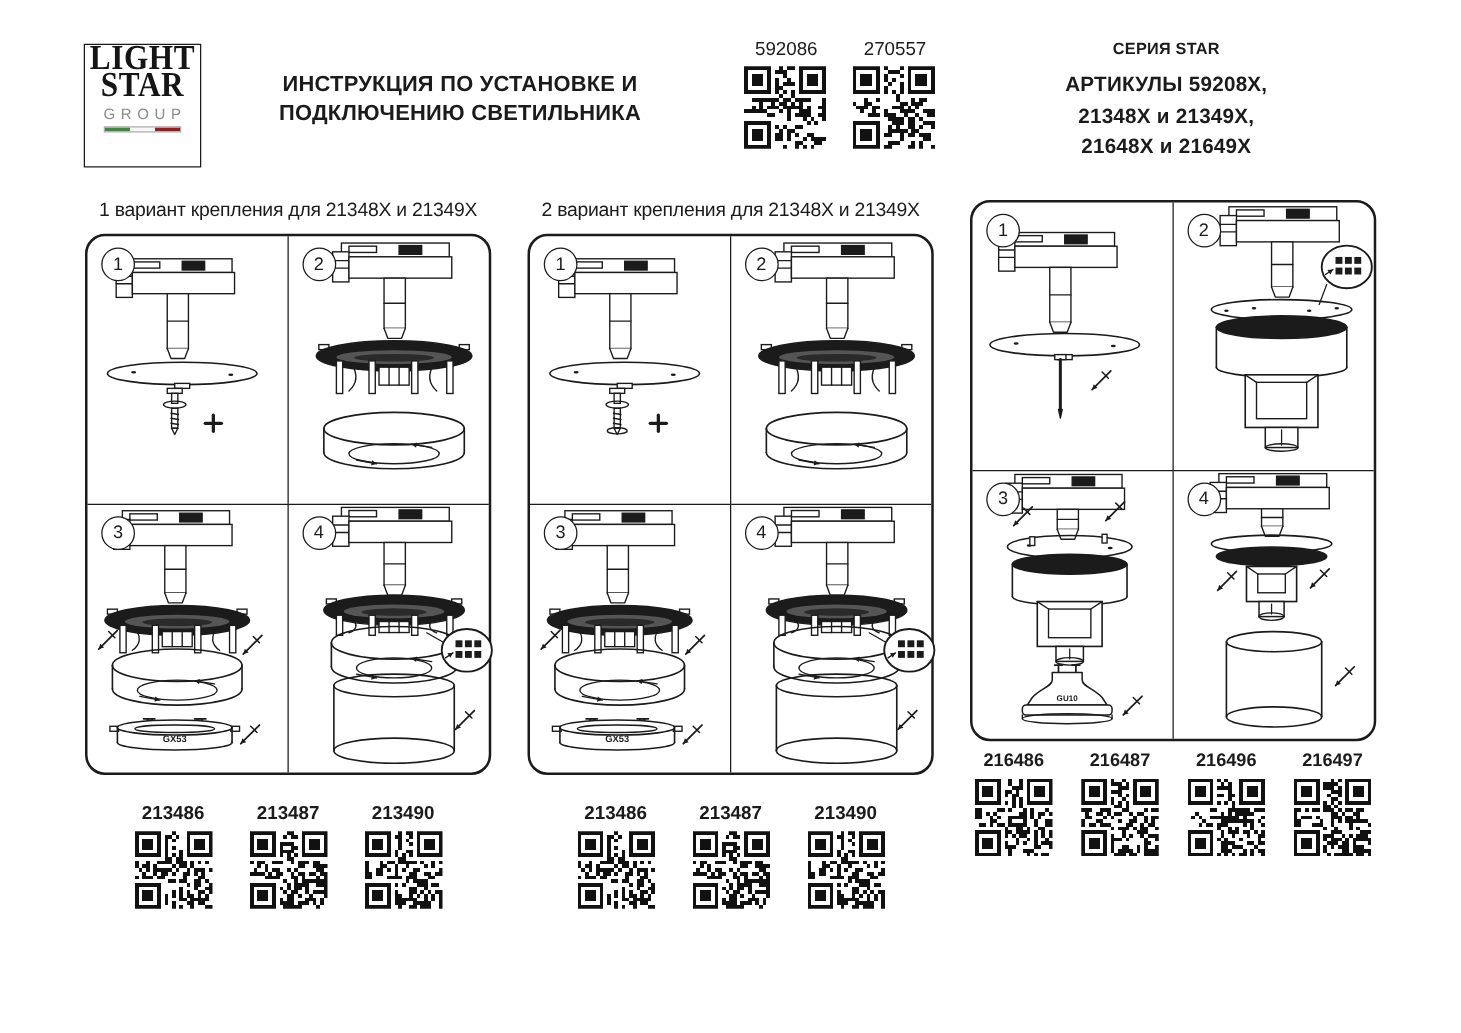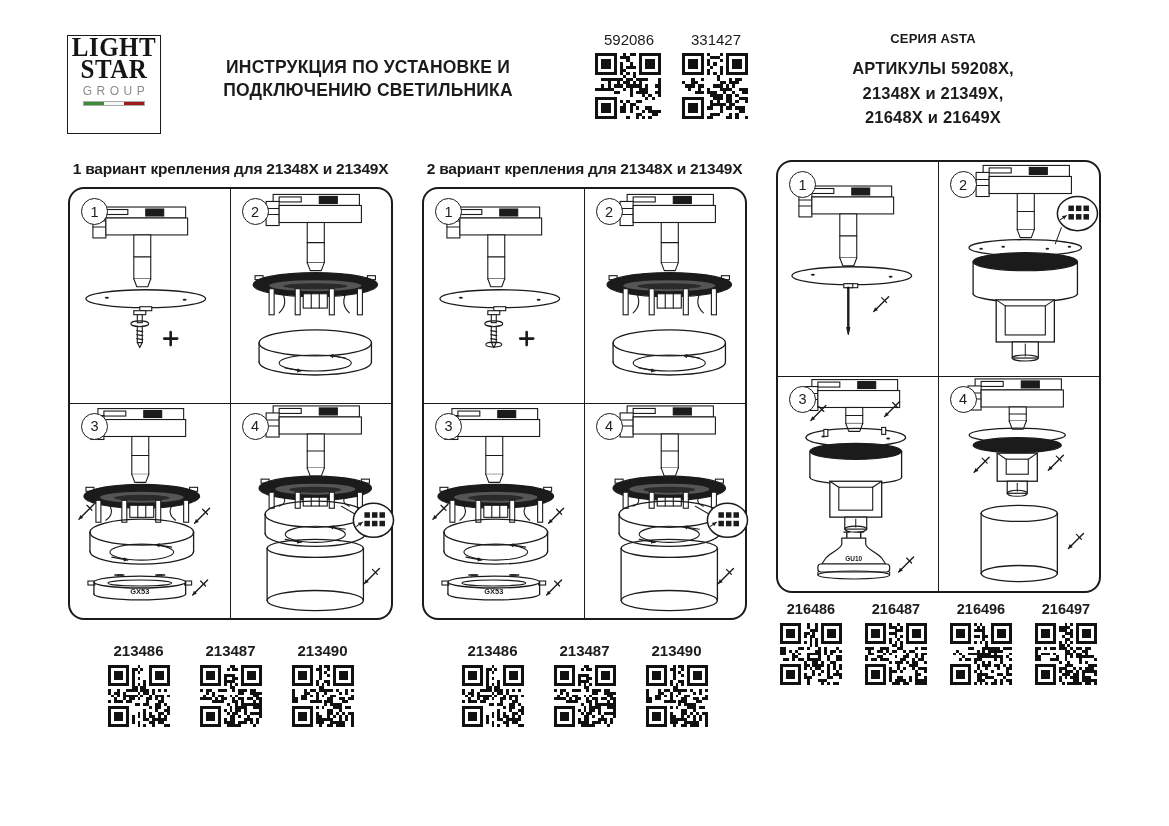--- a/index.html
+++ b/index.html
@@ -20,21 +20,21 @@
   .top-qr .qr-label{font-size:15px;font-weight:normal;}
   .top-qr svg{width:66px;height:66px;margin-top:5px;display:block;}
   #topqr1{left:595px;} #topqr2{left:682px;}
   .series{position:absolute;left:838px;top:31px;width:190px;text-align:center;}
   .series-name{font-size:13px;font-weight:bold;margin-bottom:10px;letter-spacing:0.2px;}
   .series-art{font-size:16.5px;font-weight:bold;line-height:24.5px;letter-spacing:0.2px;}
 
   
   .sections{position:absolute;left:68px;top:160px;display:flex;gap:29px;}
   .col{width:325px;display:flex;flex-direction:column;}
-  .col h2{margin:0 0 9px 0;font-size:15.5px;font-weight:bold;text-align:center;
+  .col h2{margin:0 0 9px 0;font-size:15.5px;font-weight:normal;text-align:center;
         letter-spacing:-0.2px;white-space:nowrap;}
   .panel{height:433px;border:2px solid #1b1b1b;border-radius:16px;box-sizing:border-box;
         display:grid;grid-template-columns:1fr 1fr;grid-template-rows:1fr 1fr;background:#fff;}
   .cell{position:relative;box-sizing:border-box;overflow:visible;}
   .cell.c1{border-right:1.5px solid #1b1b1b;border-bottom:1.5px solid #1b1b1b;}
   .cell.c2{border-bottom:1.5px solid #1b1b1b;}
   .cell.c3{border-right:1.5px solid #1b1b1b;}
   .step-circle{position:absolute;left:11px;top:9px;width:25px;height:25px;border:1.4px solid #1b1b1b;
         border-radius:50%;display:flex;align-items:center;justify-content:center;
         font-size:14.5px;background:#fff;z-index:2;}
@@ -184,21 +184,21 @@
         <rect x="2" y="2" width="3" height="3" fill="#111"></rect>
         <rect x="14" y="0" width="7" height="7" fill="#111"></rect>
         <rect x="15" y="1" width="5" height="5" fill="#fff"></rect>
         <rect x="16" y="2" width="3" height="3" fill="#111"></rect>
         <rect x="0" y="14" width="7" height="7" fill="#111"></rect>
         <rect x="1" y="15" width="5" height="5" fill="#fff"></rect>
         <rect x="2" y="16" width="3" height="3" fill="#111"></rect>
       </svg>
   </div>
   <div class="top-qr" id="topqr2">
-    <div class="qr-label">331427</div>
+    <div class="qr-label">270557</div>
     <svg viewBox="0 0 21 21" shape-rendering="crispEdges">
         <rect x="8" y="0" width="1" height="1" fill="#111"></rect>
         <rect x="12" y="0" width="1" height="1" fill="#111"></rect>
         <rect x="9" y="1" width="1" height="1" fill="#111"></rect>
         <rect x="10" y="1" width="1" height="1" fill="#111"></rect>
         <rect x="11" y="1" width="1" height="1" fill="#111"></rect>
         <rect x="8" y="2" width="1" height="1" fill="#111"></rect>
         <rect x="12" y="2" width="1" height="1" fill="#111"></rect>
         <rect x="8" y="3" width="1" height="1" fill="#111"></rect>
         <rect x="10" y="3" width="1" height="1" fill="#111"></rect>
@@ -310,21 +310,21 @@
         <rect x="14" y="0" width="7" height="7" fill="#111"></rect>
         <rect x="15" y="1" width="5" height="5" fill="#fff"></rect>
         <rect x="16" y="2" width="3" height="3" fill="#111"></rect>
         <rect x="0" y="14" width="7" height="7" fill="#111"></rect>
         <rect x="1" y="15" width="5" height="5" fill="#fff"></rect>
         <rect x="2" y="16" width="3" height="3" fill="#111"></rect>
       </svg>
   </div>
 
   <div class="series">
-    <div class="series-name">СЕРИЯ ASTA</div>
+    <div class="series-name">СЕРИЯ STAR</div>
     <div class="series-art">
       <div>АРТИКУЛЫ 59208X,</div>
       <div>21348X и 21349X,</div>
       <div>21648X и 21649X</div>
     </div>
   </div>
 
   <div class="sections">
 
     <section class="col">

